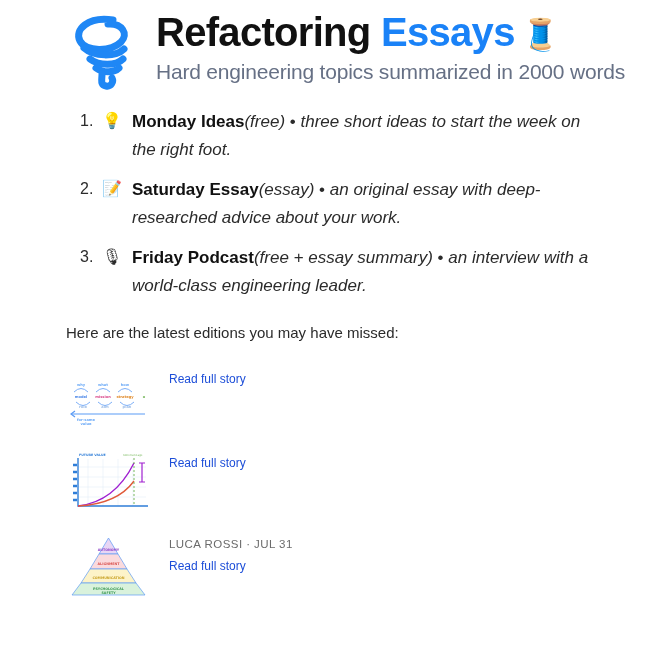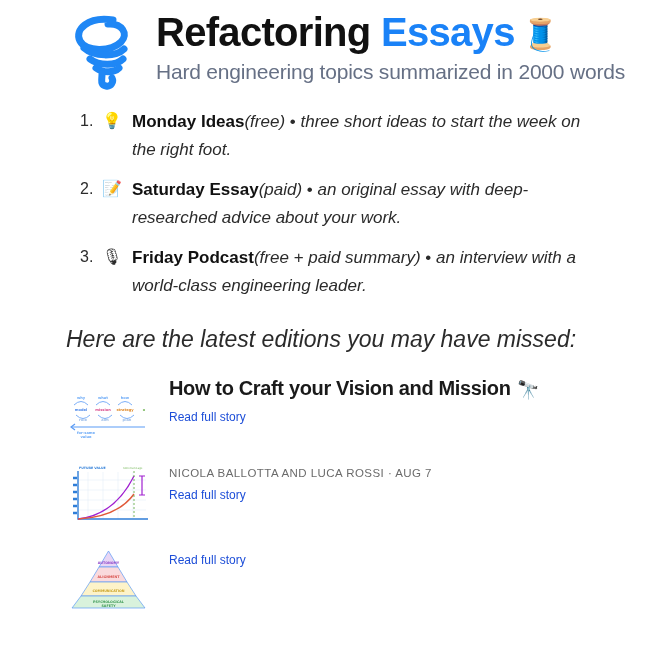--- a/index.html
+++ b/index.html
@@ -115,22 +115,21 @@
   }
   .li-title {
     font-weight: 700;
     font-style: normal;
     color: #111;
   }
   .li-tag { }
   .li-sep { font-style: normal; }
 
   .latest-line {
-    font-style: italic;
-    font-size: 23px;
+    font-size: 15px;
     line-height: 1.6;
     color: #2b2b2b;
     margin: 22px 0 0 0;
   }
 
   
   .posts {
     margin-top: 18px;
   }
   .post {
@@ -210,24 +209,24 @@
   </div>
 
   <div class="content">
 
 
     <ol class="editions">
       <li>
         <span class="li-emoji">💡</span><span class="li-title">Monday Ideas</span><span class="li-tag">(free)</span><span class="li-sep"> • </span><span>three short ideas to start the week on the right foot.</span>
       </li>
       <li>
-        <span class="li-emoji">📝</span><span class="li-title">Saturday Essay</span><span class="li-tag">(paid)</span><span class="li-sep"> • </span><span>an original essay with deep-researched advice about your work.</span>
+        <span class="li-emoji">📝</span><span class="li-title">Saturday Essay</span><span class="li-tag">(essay)</span><span class="li-sep"> • </span><span>an original essay with deep-researched advice about your work.</span>
       </li>
       <li>
-        <span class="li-emoji">🎙</span><span class="li-title">Friday Podcast</span><span class="li-tag">(free + paid summary)</span><span class="li-sep"> • </span><span>an interview with a world-class engineering leader.</span>
+        <span class="li-emoji">🎙</span><span class="li-title">Friday Podcast</span><span class="li-tag">(free + essay summary)</span><span class="li-sep"> • </span><span>an interview with a world-class engineering leader.</span>
       </li>
     </ol>
 
     <p class="latest-line">Here are the latest editions you may have missed:</p>
 
     <div class="posts">
 
       <div class="post">
         <div class="thumb">
           <svg viewBox="0 0 85 62" aria-hidden="true">
@@ -251,21 +250,20 @@
               <text x="78" y="31" fill="#6ab04c">o</text>
               <text x="17" y="41" fill="#9bbce8">role</text>
               <text x="39" y="41" fill="#9bbce8">aim</text>
               <text x="61" y="41" fill="#9bbce8">plan</text>
               <text x="20" y="54" fill="#6aa9f7">for-same</text>
               <text x="20" y="58" fill="#6aa9f7">value</text>
             </g>
           </svg>
         </div>
         <div class="post-body">
-          <div class="post-title"><span>How to Craft your Vision and Mission</span><span class="post-title-emoji">🔭</span></div>
           <a class="post-link">Read full story</a>
         </div>
       </div>
 
       <div class="post">
         <div class="thumb">
           <svg viewBox="0 0 85 62" aria-hidden="true">
             <g stroke="#dce8f7" stroke-width="0.5">
               <path d="M22 8 V55 M37 8 V55 M52 8 V55 M67 8 V55"></path>
               <path d="M12 16 H80 M12 26 H80 M12 36 H80 M12 46 H80"></path>
@@ -287,21 +285,20 @@
             <path d="M12 55 C32 54, 55 48, 68 30" stroke="#e05a3a" stroke-width="1.4" fill="none"></path>
             <path d="M68 7 V55" stroke="#6ab04c" stroke-width="0.9" stroke-dasharray="2 2" fill="none"></path>
             <g stroke="#a020d0" stroke-width="1.2" fill="none">
               <path d="M76 12 V31"></path>
                 <path d="M73 12 H79"></path>
                 <path d="M73 31 H79"></path>
             </g>
           </svg>
         </div>
         <div class="post-body">
-          <div class="post-meta">NICOLA BALLOTTA AND LUCA ROSSI · AUG 7</div>
           <a class="post-link">Read full story</a>
         </div>
       </div>
 
       <div class="post">
         <div class="thumb">
           <svg viewBox="0 0 85 62" aria-hidden="true">
             <polygon points="42.5,3 52,19 33,19" fill="#e8d6f5" stroke="#5b9bf5" stroke-width="0.7"></polygon>
             <polygon points="52,19 61,34 24,34 33,19" fill="#fadadd" stroke="#5b9bf5" stroke-width="0.7"></polygon>
             <polygon points="61,34 70,48 15,48 24,34" fill="#fdf3c9" stroke="#5b9bf5" stroke-width="0.7"></polygon>
@@ -309,19 +306,20 @@
             <g font-family="DejaVu Sans, sans-serif" font-size="3.3" font-weight="bold" text-anchor="middle">
               <text x="42.5" y="16" fill="#8e44c8">AUTONOMY</text>
               <text x="42.5" y="30" fill="#d9534f">ALIGNMENT</text>
               <text x="42.5" y="44" fill="#c9a227">COMMUNICATION</text>
               <text x="42.5" y="55" fill="#3d9956">PSYCHOLOGICAL</text>
               <text x="42.5" y="59" fill="#3d9956">SAFETY</text>
             </g>
           </svg>
         </div>
         <div class="post-body">
+          <div class="post-meta">LUCA ROSSI · JUL 31</div>
           <a class="post-link">Read full story</a>
         </div>
       </div>
 
     </div>
   </div>
 </div>
 
 </body></html>

